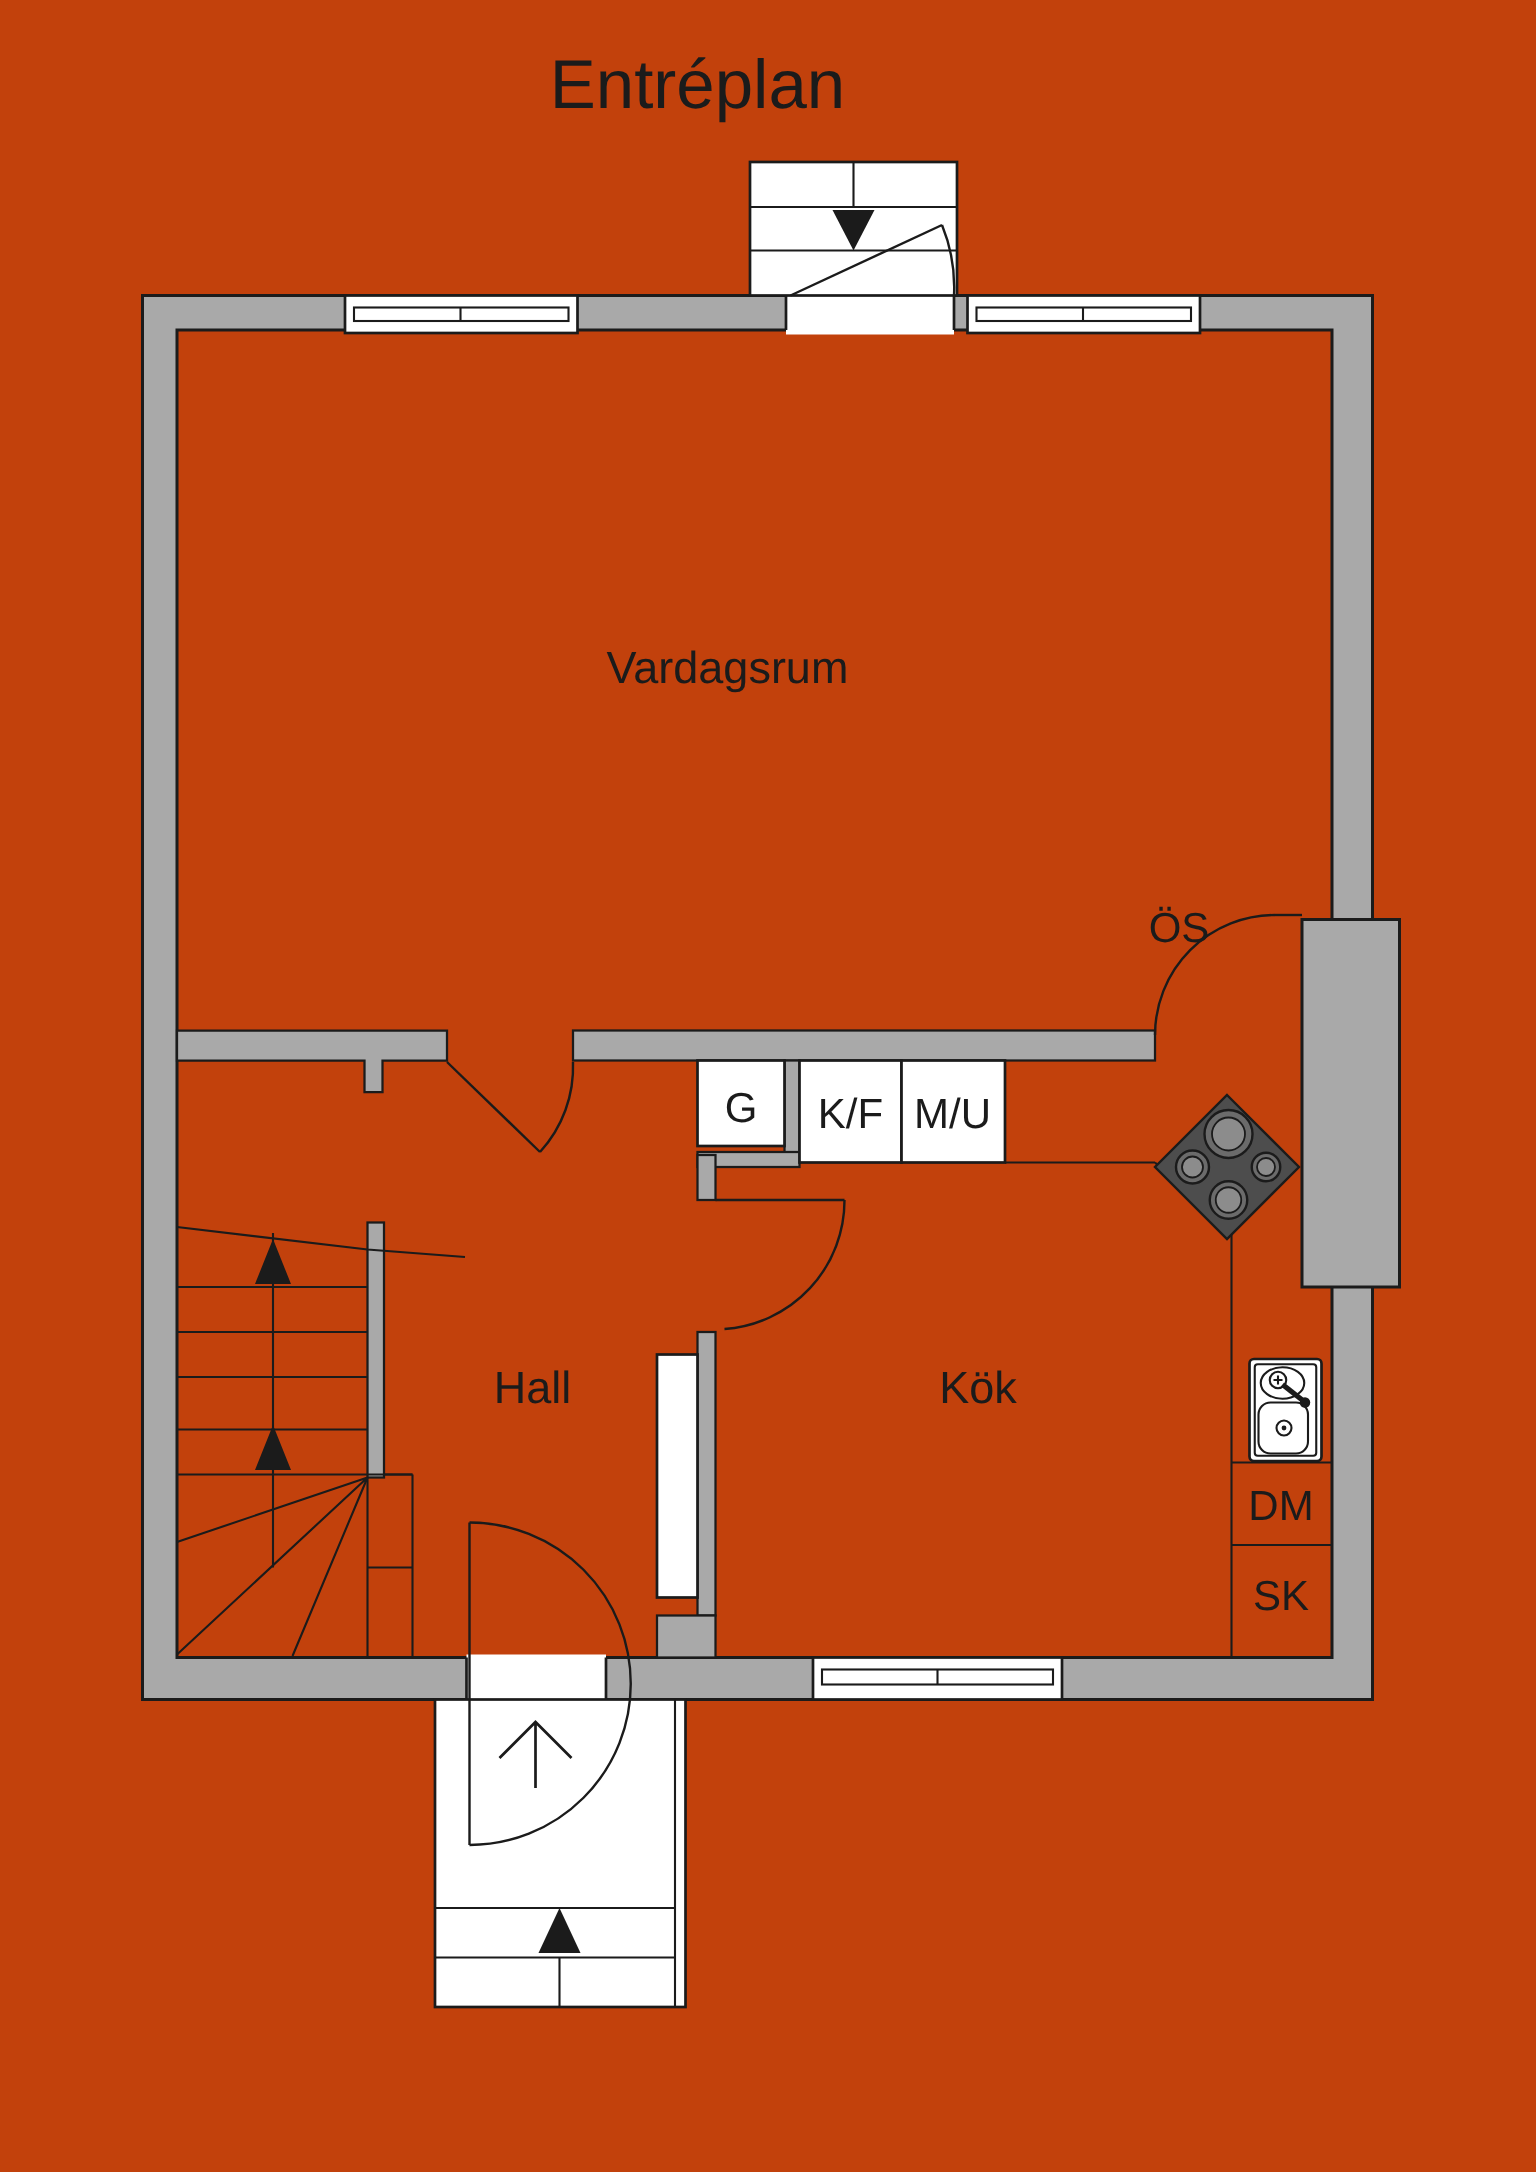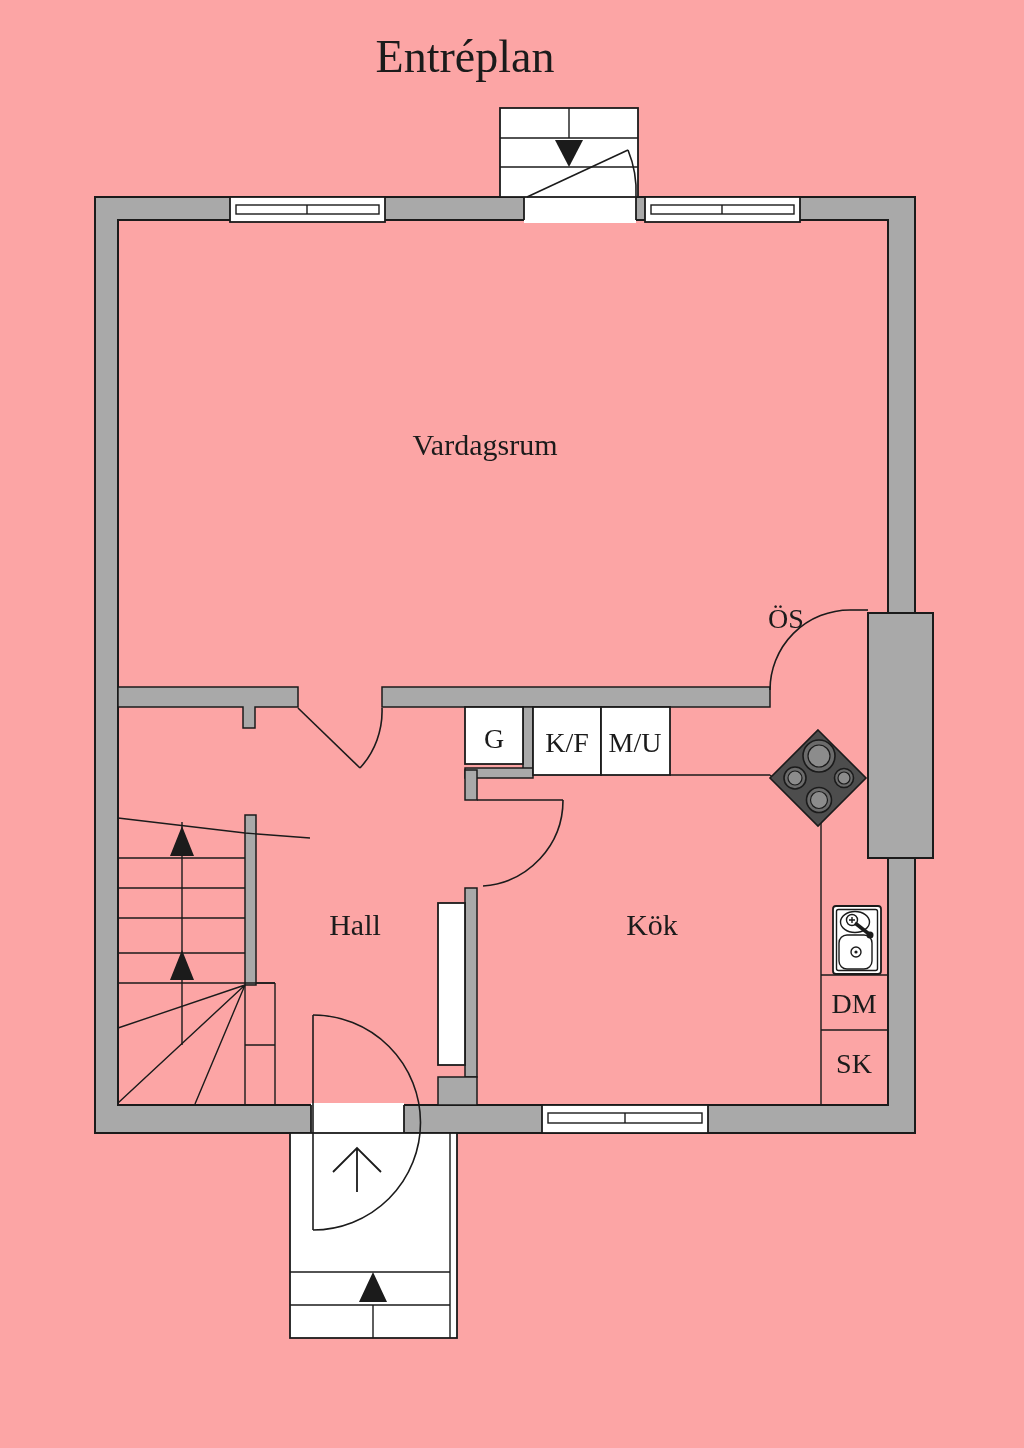--- a/index.html
+++ b/index.html
@@ -1,17 +1,17 @@
 <!DOCTYPE html>
 <html style="--wall-fill: #a9a9a9; --line: #1b1b1b; --stove-fill: #4d4d4d; --burner-fill: #6b6b6b; --burner-inner: #8c8c8c;"><head>
 <meta charset="utf-8">
 <style>
   html,body{margin:0;padding:0;background:#ffffff;}
-  #page{position:relative;width:1024px;height:1448px;background:#fca5a5;overflow:hidden;
-        font-family:Liberation Serif, serif;}
+  #page{position:relative;width:1024px;height:1448px;background:#c2410c;overflow:hidden;
+        font-family:Liberation Sans, sans-serif;}
   svg{display:block;}
   .wall{fill:var(--wall-fill);stroke:var(--line);stroke-width:2;}
   .wallthin{fill:var(--wall-fill);stroke:var(--line);stroke-width:1.5;}
   .open{fill:#ffffff;stroke:none;}
   .frame{fill:#ffffff;stroke:var(--line);stroke-width:1.8;}
   .ln{fill:none;stroke:var(--line);stroke-width:1.8;}
   .lnthin{fill:none;stroke:var(--line);stroke-width:1.4;}
   .arc{fill:none;stroke:var(--line);stroke-width:1.6;}
   .solid{fill:var(--line);stroke:none;}
   .stove{fill:var(--stove-fill);stroke:var(--line);stroke-width:1.6;}

